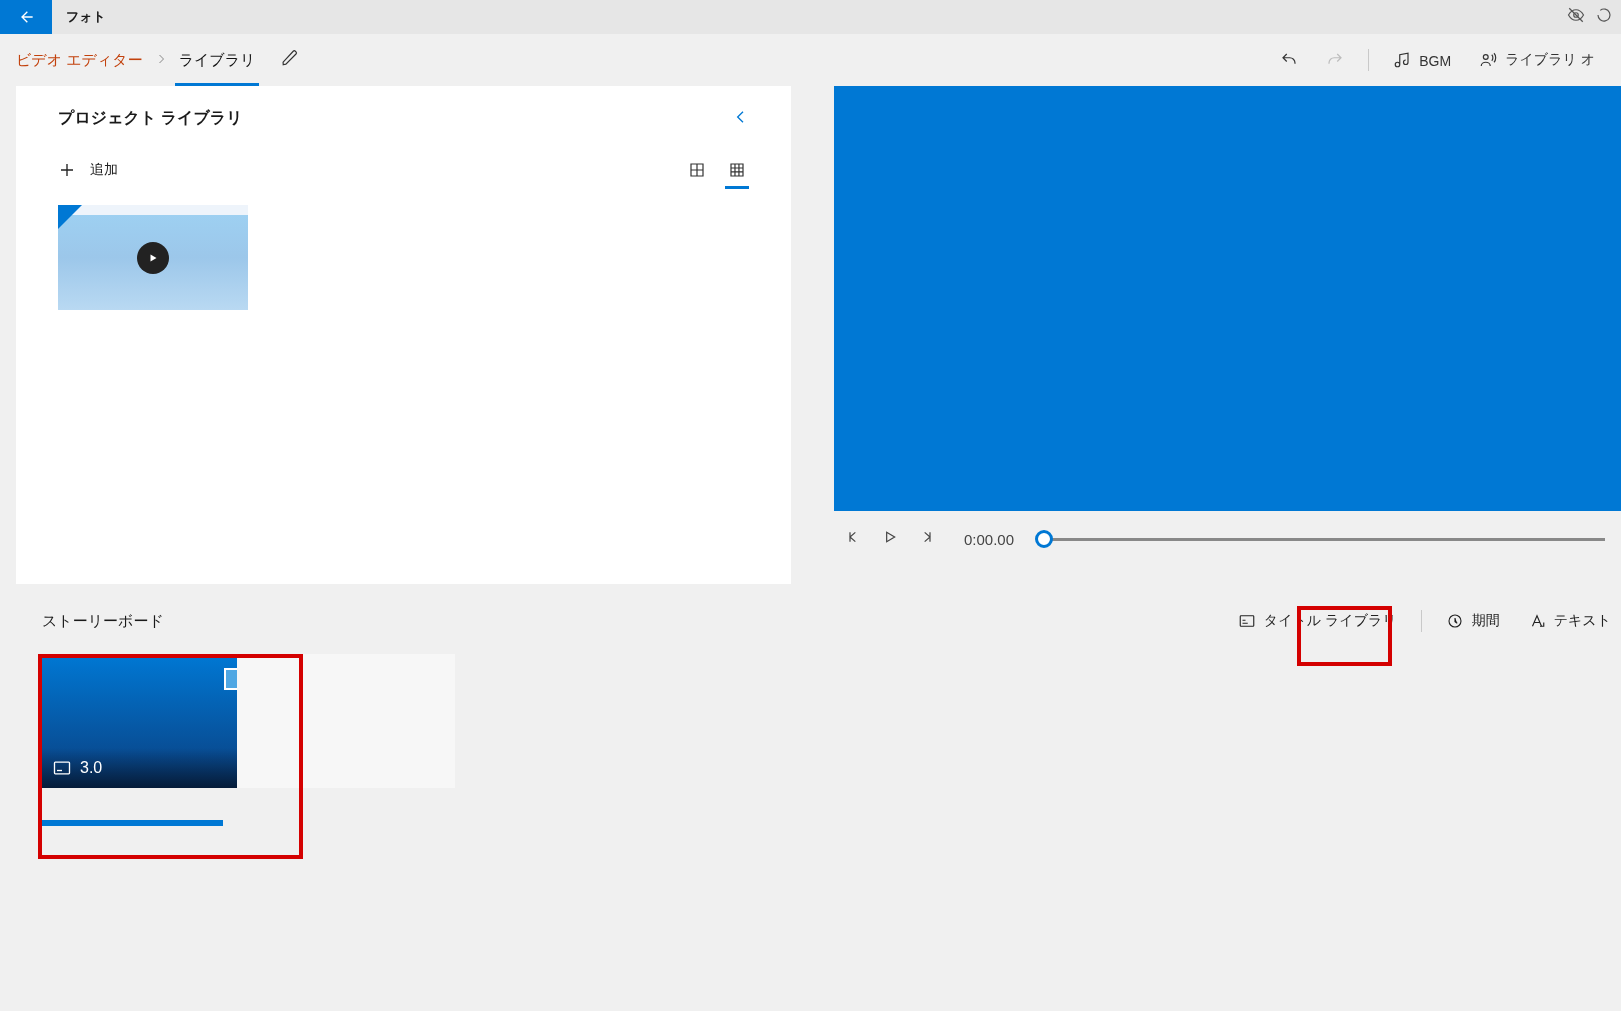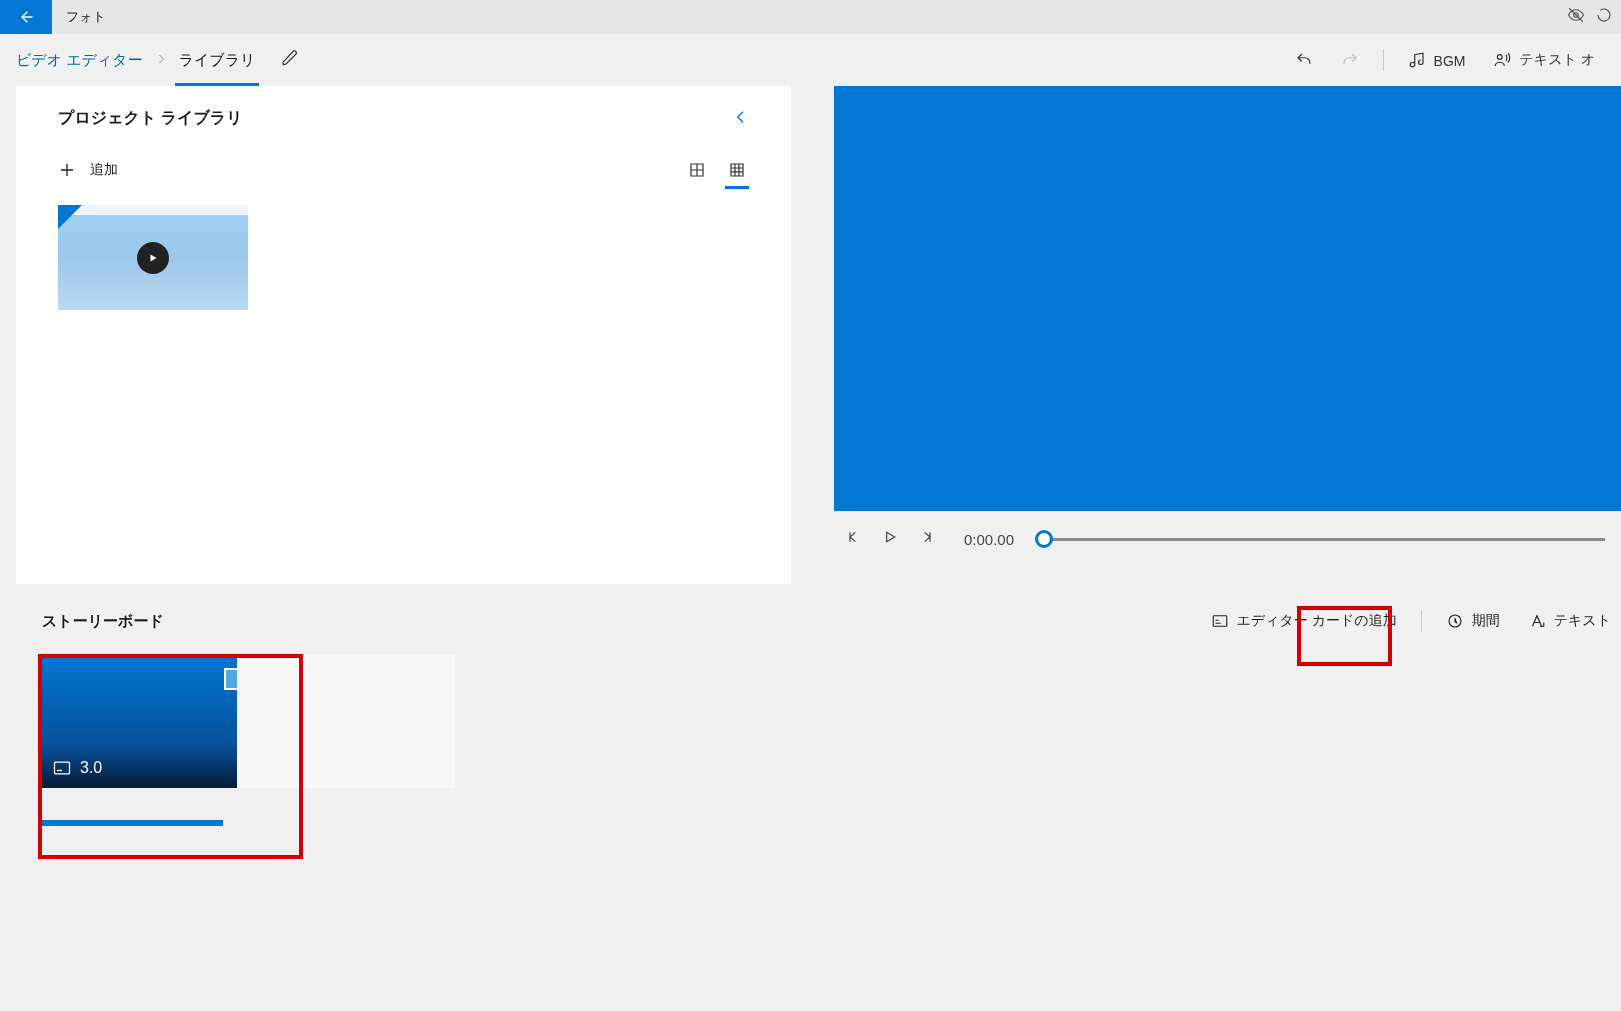--- a/index.html
+++ b/index.html
@@ -2,27 +2,27 @@
 <html><head>
 <meta charset="utf-8">
 <style>
   * { box-sizing: border-box; margin: 0; padding: 0; font-family: "Yu Gothic UI", "Segoe UI", Meiryo, sans-serif; }
   body { background: #f0f0f0; width: 1621px; height: 1011px; overflow: hidden; color: #1a1a1a; }
 
   
   .titlebar { height: 34px; background: #e6e6e6; display: flex; align-items: center; position: relative; }
   .back-btn { width: 52px; height: 34px; background: #0078d4; color: #fff; display: flex; align-items: center; justify-content: center; }
   .back-btn svg { width: 16px; height: 16px; }
-  .app-title { margin-left: 14px; font-size: 13px; }
+  .app-title { margin-left: 14px; font-size: 13px; font-weight: bold; }
   .titlebar-right { position: absolute; right: 8px; top: 0; height: 34px; display: flex; align-items: center; gap: 10px; color: #555; }
   .titlebar-right svg { width: 18px; height: 18px; }
 
   
   .toolbar { height: 52px; background: #f0f0f0; display: flex; align-items: center; padding: 0 12px; position: relative; }
-  .bc-item { font-size: 15px; color: #0369a1; padding: 6px 4px; }
+  .bc-item { font-size: 15px; color: #c2410c; padding: 6px 4px; }
   .bc-sep { margin: 0 8px; color: #888; }
   .bc-active { color: #111; position: relative; }
   .bc-active::after { content:""; position:absolute; left:0; right:0; bottom:-10px; height:3px; background:#0078d4; }
   .pencil { margin-left: 22px; color:#333; }
   .toolbar .spacer { flex: 1; }
   .tb-btn { display:flex; align-items:flex-end; gap:8px; padding: 6px 14px; color:#333; font-size:14px; }
   .tb-btn svg { width:18px; height:18px; }
   .tb-btn.disabled { color:#bcbcbc; }
   .tb-sep { width:1px; height:22px; background:#c9c9c9; margin:0 10px; }
 
@@ -56,21 +56,21 @@
   .canvas { background:#0078d4; height:425px; width:100%; }
   .player-row { display:flex; align-items:center; gap:20px; padding: 18px 16px 0 12px; color:#444; }
   .player-btn svg { width:16px; height:16px; }
   .timecode { font-size:15px; margin-left:10px; margin-right:6px; }
   .seek { flex:1; height:3px; background:#888; position:relative; margin-left:4px; }
   .seek .knob { position:absolute; left:0; top:50%; width:18px; height:18px; border:3px solid #0078d4; border-radius:50%; background:#fff; transform:translate(-50%,-50%); }
 
   
   .storyboard { position:absolute; left:0; right:0; top:610px; bottom:0; padding: 0 0 0 42px; }
   .sb-header { display:flex; align-items:center; padding-right: 0; }
-  .sb-title { font-size:15px; font-weight:700; }
+  .sb-title { font-size:15px; font-weight:400; }
   .sb-header .flex { flex:1; }
   .sb-actions { display:flex; align-items:center; gap:8px; margin-right: 0; }
   .sb-act { display:flex; align-items:center; gap:8px; font-size:14px; color:#222; padding:2px 10px; }
   .sb-act svg { width:18px; height:18px; }
   .sb-sep { width:1px; height:22px; background:#c9c9c9; margin:0 6px; }
 
   .sb-items { display:flex; gap:14px; padding-top:22px; }
   .card { width:181px; height:160px; position:relative; }
   .card .thumb { position:absolute; left:0; top:0; width:218px; height:134px; }
   .card .strip { position:absolute; left:0; bottom:0; height:40px; right:0; background:linear-gradient(180deg, rgba(0,0,0,0) 0, rgba(0,0,0,.55) 100%); display:flex; align-items:center; gap:8px; padding:0 10px; color:#fff; font-size:16px; }
@@ -153,21 +153,21 @@
       <svg viewBox="0 0 24 24">
           <path fill="none" stroke="currentColor" stroke-width="1.6" d="M9 18a3 3 0 1 1-3-3 3 3 0 0 1 3 3V5l11-2v12a3 3 0 1 1-3-3"></path>
         </svg>
       <span>BGM</span>
     </div>
     <div class="tb-btn">
       <svg viewBox="0 0 24 24">
           <circle cx="9" cy="8" r="3.2" fill="none" stroke="currentColor" stroke-width="1.6"></circle>
           <path fill="none" stroke="currentColor" stroke-width="1.6" d="M3 20c0-3 3-5 6-5s6 2 6 5M17 5c2 2 2 6 0 8M20 3c3 3 3 9 0 12"></path>
         </svg>
-      <span>テキスト オ</span>
+      <span>ライブラリ オ</span>
     </div>
   </div>
 
   <div class="main">
     <div class="library">
       <div class="lib-header">
         <div class="lib-title">プロジェクト ライブラリ</div>
         <div class="flex"></div>
         <div class="collapse-btn">
           <svg viewBox="0 0 24 24">
@@ -239,21 +239,21 @@
   <div class="storyboard">
     <div class="sb-header">
       <div class="sb-title">ストーリーボード</div>
       <div class="flex"></div>
       <div class="sb-actions">
         <div class="sb-act">
           <svg viewBox="0 0 24 24">
               <rect x="3" y="5" width="18" height="14" rx="1" fill="none" stroke="currentColor" stroke-width="1.5"></rect>
               <path stroke="currentColor" stroke-width="1.5" d="M6 15h7M6 11h4"></path>
             </svg>
-          <span>エディター カードの追加</span>
+          <span>タイトル ライブラリ</span>
         </div>
         <div class="sb-sep"></div>
         <div class="sb-act">
           <svg viewBox="0 0 24 24">
               <circle cx="12" cy="12" r="8" fill="none" stroke="currentColor" stroke-width="1.5"></circle>
               <path stroke="currentColor" stroke-width="1.5" d="M12 8v5l3 2"></path>
             </svg>
           <span>期間</span>
         </div>
         <div class="sb-act">

